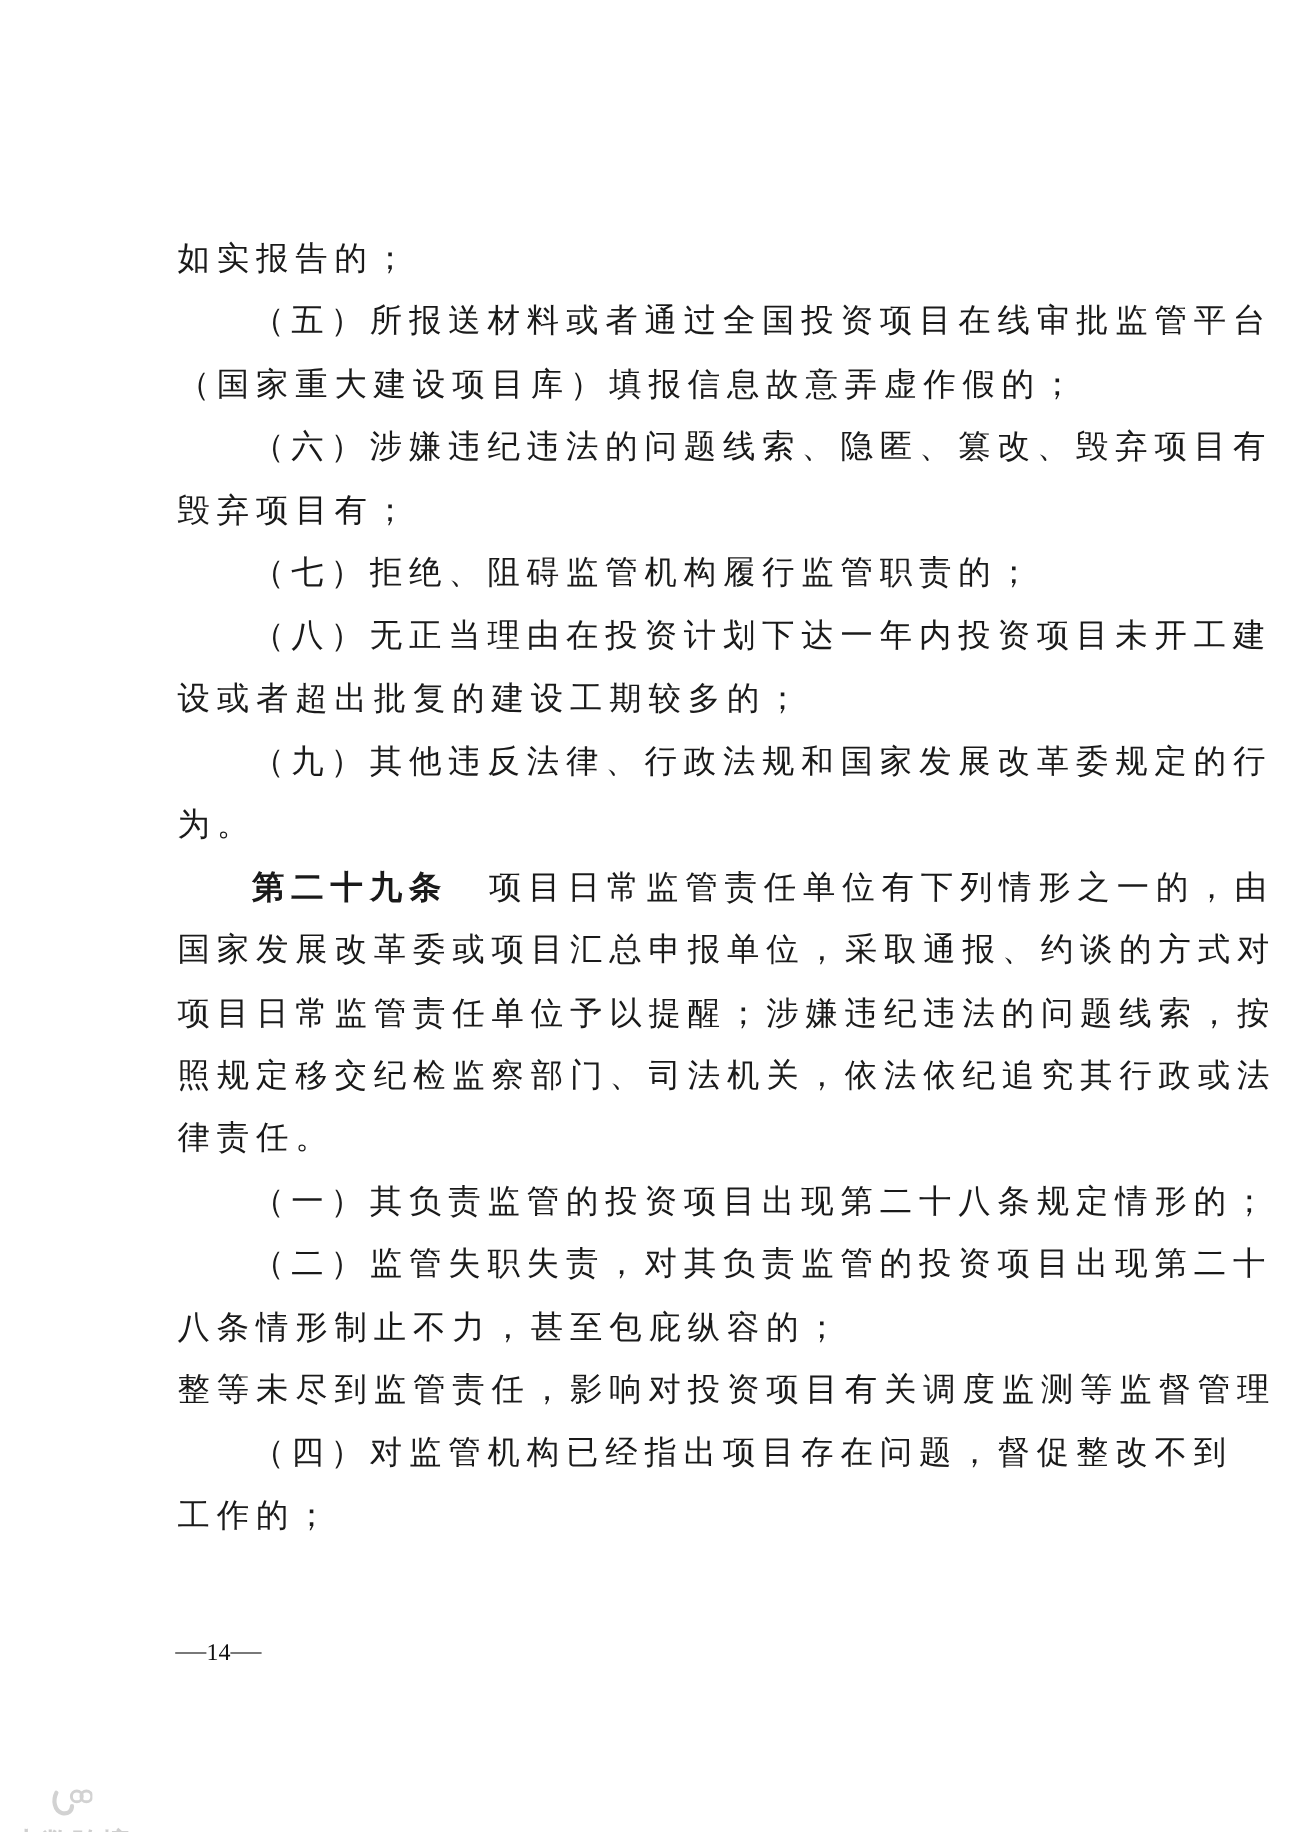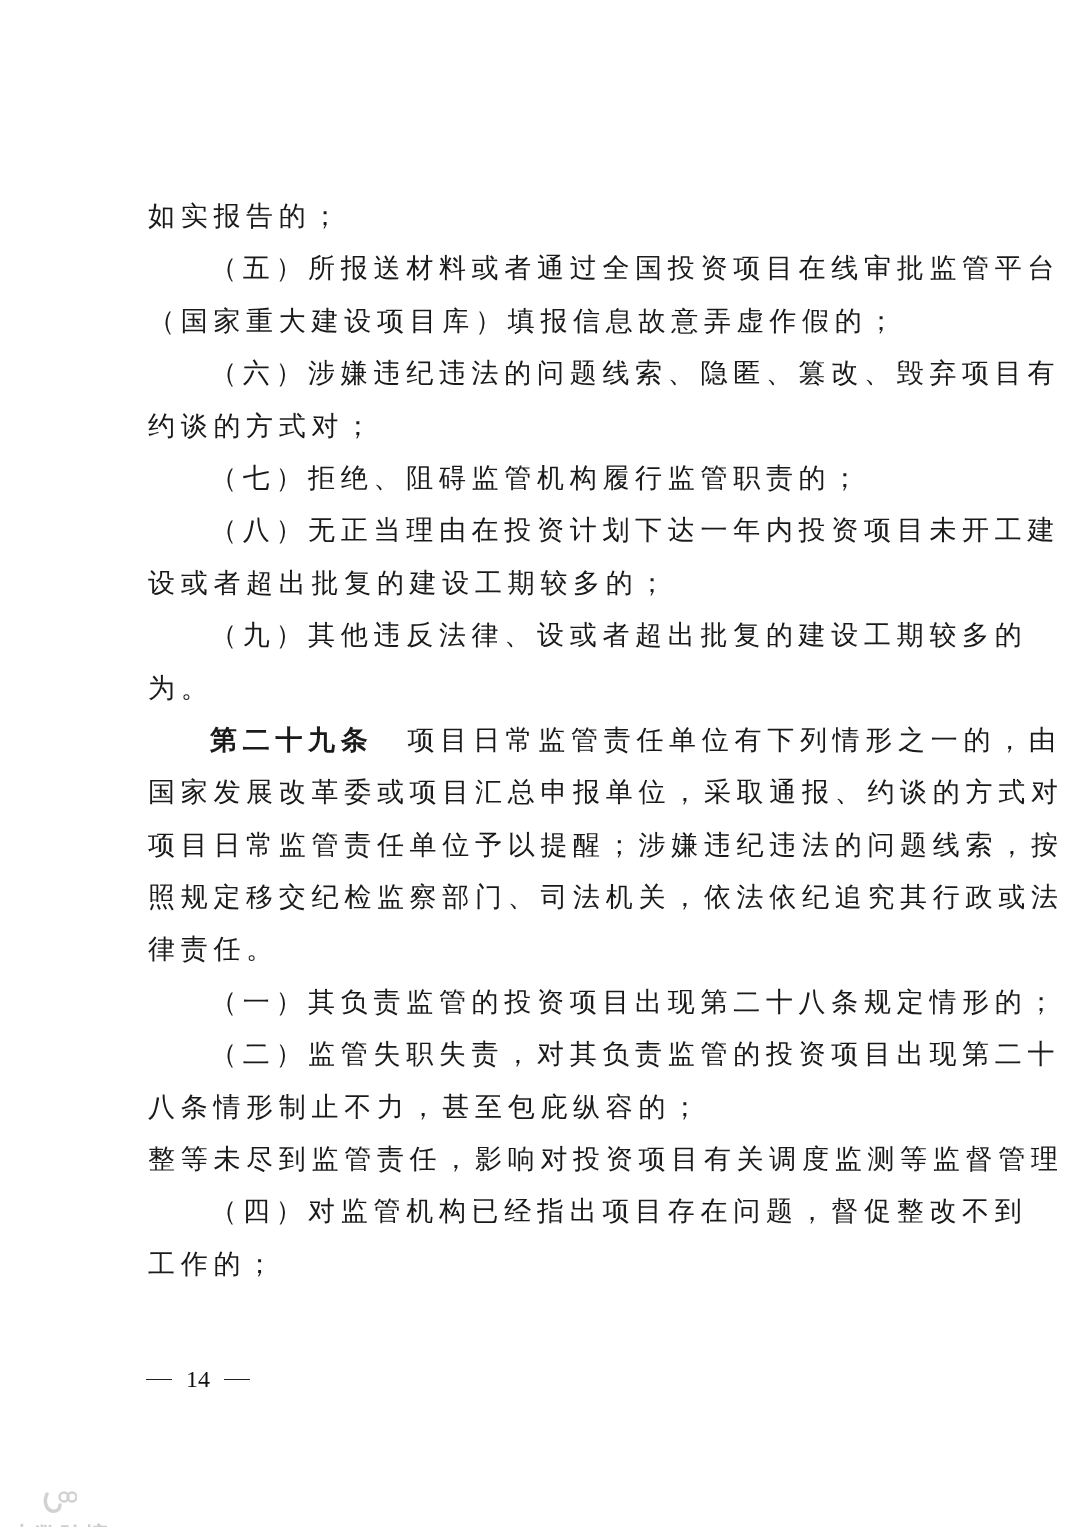--- a/index.html
+++ b/index.html
@@ -36,25 +36,24 @@
     font-weight: 400;
   }
   .line.indent { padding-left: 62px; }
   .bold { font-weight: 700; }
   .gap { display: inline-block; width: 34px; }
   .page-number {
     position: absolute;
     top: 1366px;
     left: 146px;
     font-family: "Liberation Serif", "DejaVu Serif", serif;
-    font-size: 24px;
+    font-size: 20px;
     color: #111;
     display: flex;
     align-items: center;
-    gap: 14px;
   }
   .dash {
     display: inline-block;
     width: 26px;
     height: 1.6px;
     background: #222;
   }
   .watermark {
     position: absolute;
     left: 10px;
@@ -76,25 +75,25 @@
 </style>
 </head>
 <body>
 
 <div class="page">
   <div class="body-text">
     <div class="line">如实报告的；</div>
     <div class="line indent">（五）所报送材料或者通过全国投资项目在线审批监管平台</div>
     <div class="line">（国家重大建设项目库）填报信息故意弄虚作假的；</div>
     <div class="line indent">（六）涉嫌违纪违法的问题线索、隐匿、篡改、毁弃项目有</div>
-    <div class="line">约谈的方式对；</div>
+    <div class="line">毁弃项目有；</div>
     <div class="line indent">（七）拒绝、阻碍监管机构履行监管职责的；</div>
     <div class="line indent">（八）无正当理由在投资计划下达一年内投资项目未开工建</div>
     <div class="line">设或者超出批复的建设工期较多的；</div>
-    <div class="line indent">（九）其他违反法律、设或者超出批复的建设工期较多的</div>
+    <div class="line indent">（九）其他违反法律、行政法规和国家发展改革委规定的行</div>
     <div class="line">为。</div>
     <div class="line indent"><span class="bold">第二十九条</span><span class="gap"></span><span>项目日常监管责任单位有下列情形之一的，由</span></div>
     <div class="line">国家发展改革委或项目汇总申报单位，采取通报、约谈的方式对</div>
     <div class="line">项目日常监管责任单位予以提醒；涉嫌违纪违法的问题线索，按</div>
     <div class="line">照规定移交纪检监察部门、司法机关，依法依纪追究其行政或法</div>
     <div class="line">律责任。</div>
     <div class="line indent">（一）其负责监管的投资项目出现第二十八条规定情形的；</div>
     <div class="line indent">（二）监管失职失责，对其负责监管的投资项目出现第二十</div>
     <div class="line">八条情形制止不力，甚至包庇纵容的；</div>
     <div class="line">整等未尽到监管责任，影响对投资项目有关调度监测等监督管理</div>

